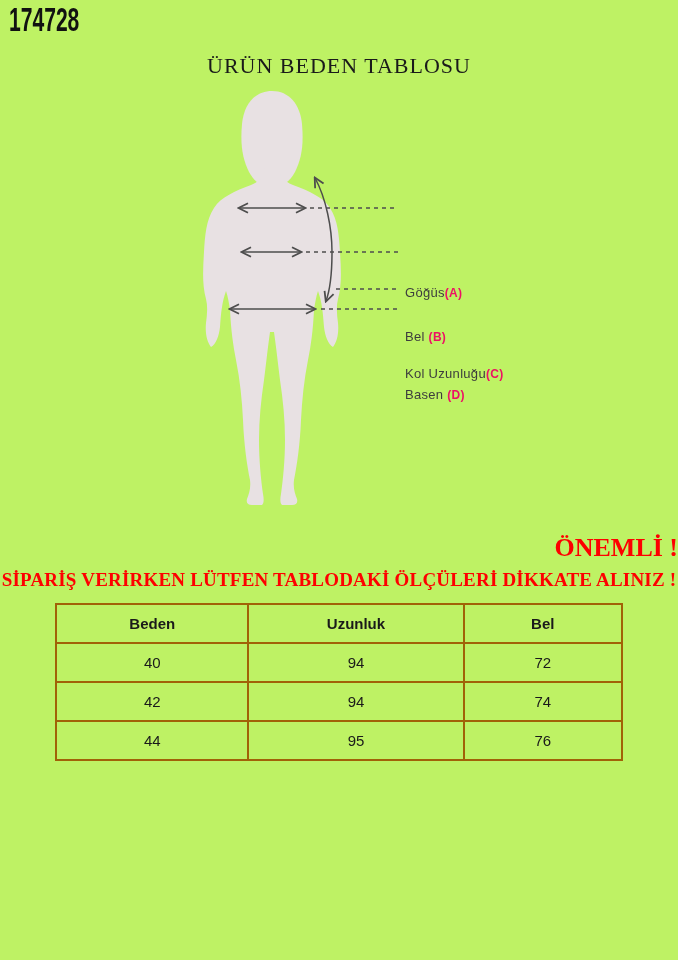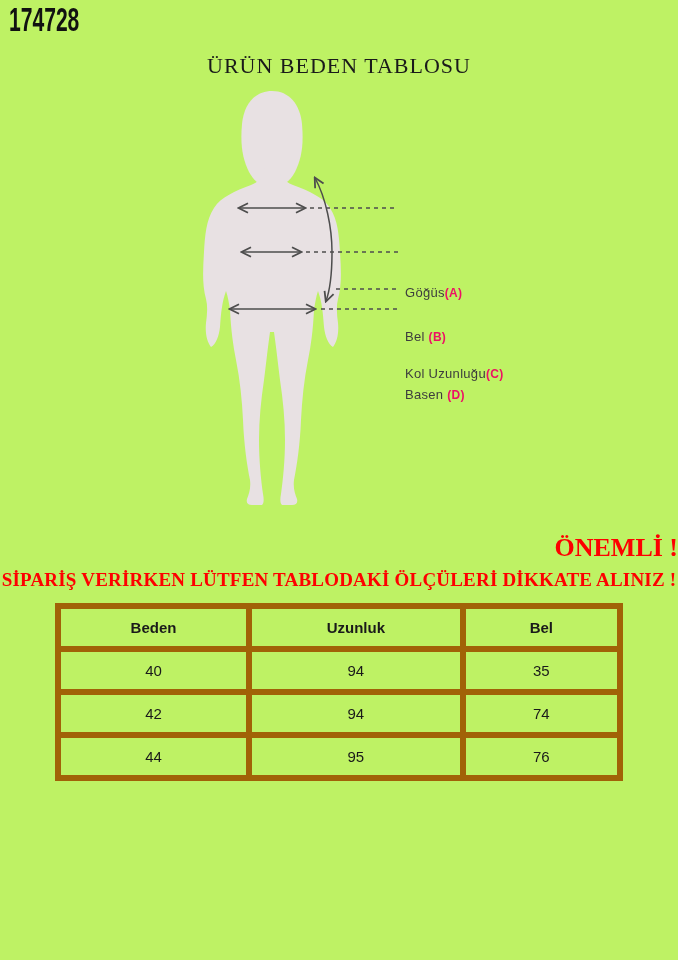--- a/index.html
+++ b/index.html
@@ -60,21 +60,21 @@
   }
   
   .size-table{
     position:absolute;left:55px;top:603px;width:568px;
     border-collapse:collapse;
     table-layout:fixed;
     font-family:"Liberation Sans",sans-serif;
     color:#1a1a1a;
   }
   .size-table th,.size-table td{
-    border:6px solid #a16207;
+    border:2px solid #a16207;
     height:37px;
     text-align:center;vertical-align:middle;
     font-size:15px;padding:0;
   }
   .size-table th{font-weight:700;}
   .size-table td{font-weight:400;}
   .col-beden{width:34%;}
   .col-uzunluk{width:38%;}
   .col-bel{width:28%;}
 </style>
@@ -173,21 +173,21 @@
       <tr>
         <th>Beden</th>
         <th>Uzunluk</th>
         <th>Bel</th>
       </tr>
     </thead>
     <tbody>
       <tr>
         <td>40</td>
         <td>94</td>
-        <td>35</td>
+        <td>72</td>
       </tr>
       <tr>
         <td>42</td>
         <td>94</td>
         <td>74</td>
       </tr>
       <tr>
         <td>44</td>
         <td>95</td>
         <td>76</td>

